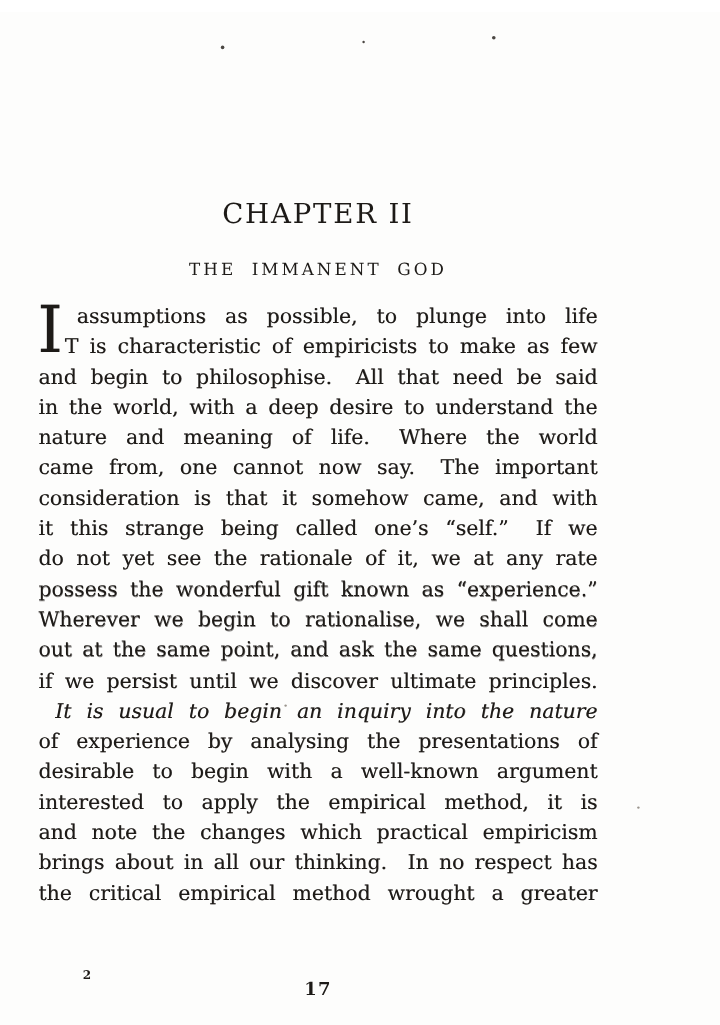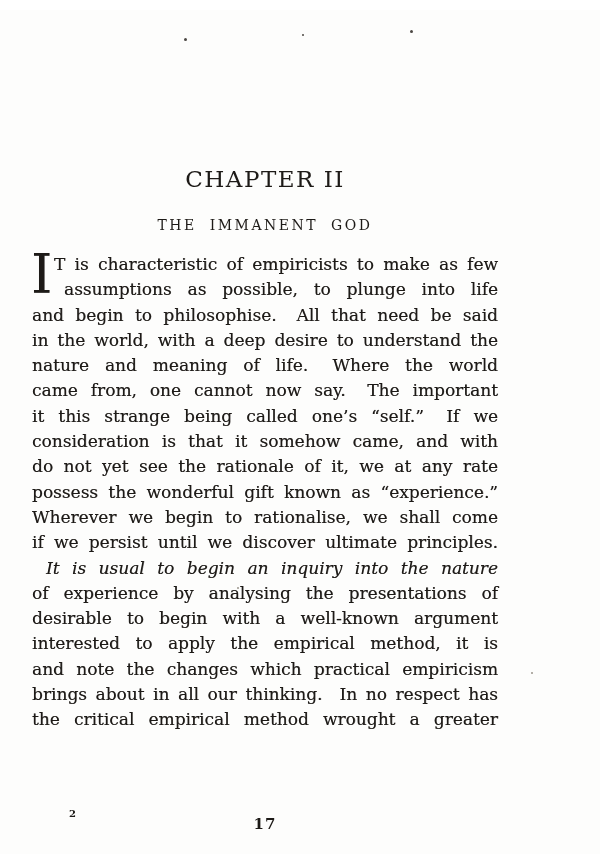--- a/index.html
+++ b/index.html
@@ -113,31 +113,32 @@
   <span class="speck faint" style="left:237px; top:577px; width:2px; height:2px;"></span>
   <span class="speck faint" style="left:531px; top:662px; width:2px; height:2px;"></span>
 
   <h1 class="chapter-heading">CHAPTER II</h1>
   <h2 class="section-title">THE IMMANENT GOD</h2>
 
   <div class="page-body">
 
     <div class="para">
       <span class="drop-cap">I</span>
+      <div class="line dc-line2">assumptions as possible, to plunge into life</div>
       <div class="line dc-line1">T is characteristic of empiricists to make as few</div>
-      <div class="line dc-line2">assumptions as possible, to plunge into life</div>
       <div class="line">and begin to philosophise.  All that need be said</div>
       <div class="line">in the world, with a deep desire to understand the</div>
       <div class="line">nature and meaning of life.  Where the world</div>
       <div class="line">came from, one cannot now say.  The important</div>
+      <div class="line">consideration is that it somehow came, and with</div>
       <div class="line">it this strange being called one’s “self.”  If we</div>
-      <div class="line">consideration is that it somehow came, and with</div>
       <div class="line">do not yet see the rationale of it, we at any rate</div>
       <div class="line">possess the wonderful gift known as “experience.”</div>
       <div class="line">Wherever we begin to rationalise, we shall come</div>
+      <div class="line">out at the same point, and ask the same questions,</div>
       <div class="line">if we persist until we discover ultimate principles.</div>
     </div>
 
     <div class="para">
       <div class="line first-indent">It is usual to begin an inquiry into the nature</div>
       <div class="line">of experience by analysing the presentations of</div>
       <div class="line">desirable to begin with a well-known argument</div>
       <div class="line">interested to apply the empirical method, it is</div>
       <div class="line">and note the changes which practical empiricism</div>
       <div class="line">brings about in all our thinking.  In no respect has</div>

